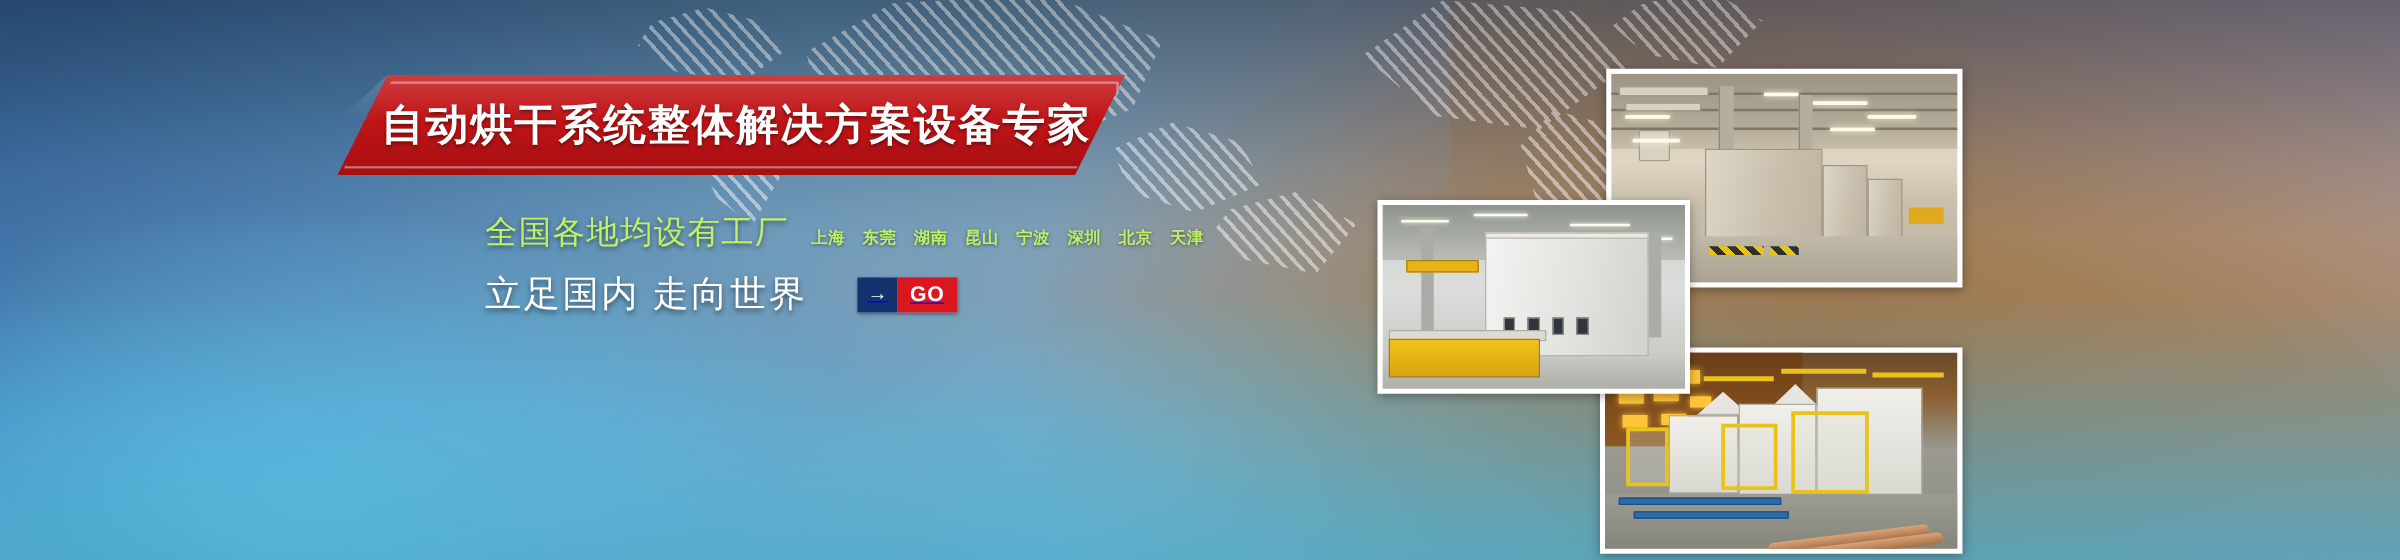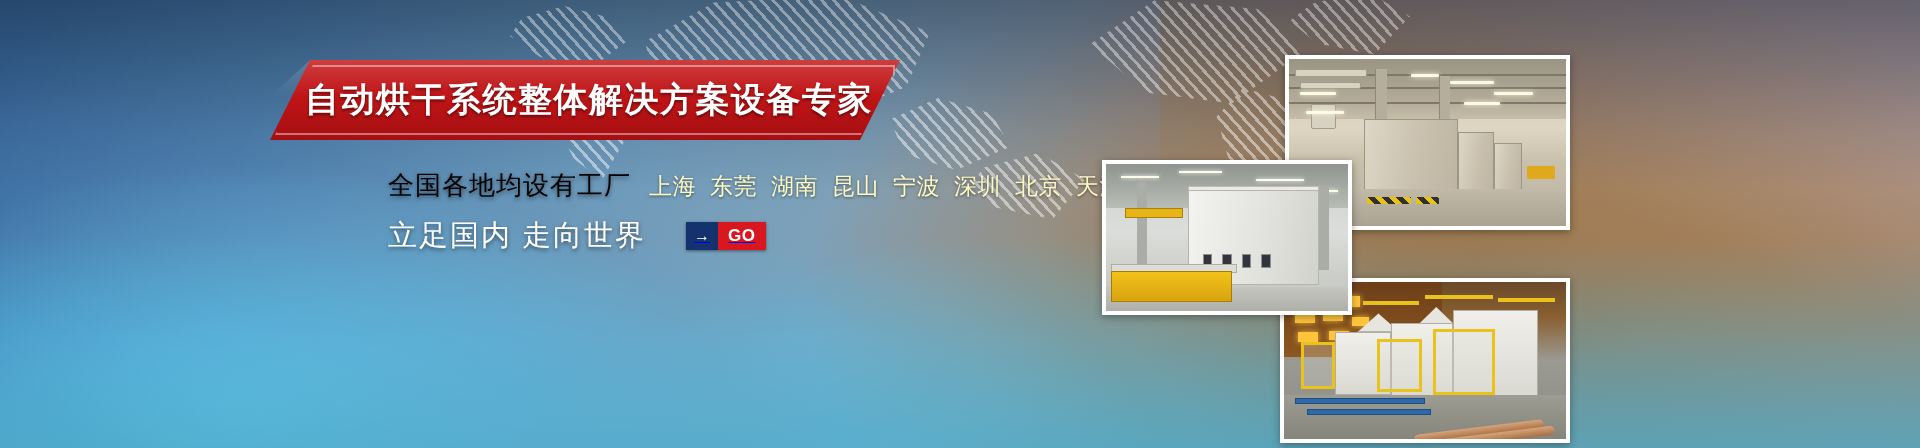--- a/index.html
+++ b/index.html
@@ -89,27 +89,28 @@
   .line-sub{
     color:#ffffff;font-size:25px;font-weight:bold;letter-spacing:.5px;
     text-shadow:0 2px 4px rgba(0,0,0,.55);
     margin-bottom:15px;white-space:nowrap;
   }
 
   .line-factory{
     display:flex;align-items:baseline;gap:18px;margin-bottom:13px;white-space:nowrap;
   }
   .line-factory .lead{
-    color:#000000;font-size:26px;letter-spacing:1px;
+    color:#bef264;font-size:26px;letter-spacing:1px;
     text-shadow:0 2px 4px rgba(0,0,0,.5);
   }
   .cities{display:flex;gap:14px;align-items:baseline;}
   .city{
-    color:#fef9c3;font-size:23px;letter-spacing:.5px;
+    color:#bef264;font-size:13px;letter-spacing:.5px;
     text-shadow:0 1px 3px rgba(0,0,0,.5);
+    font-weight:bold;
   }
 
   .line-slogan{
     display:flex;align-items:center;gap:40px;margin-bottom:22px;white-space:nowrap;
   }
   .line-slogan .txt{
     color:#ffffff;font-size:29px;letter-spacing:2px;
     text-shadow:0 2px 4px rgba(0,0,0,.5);
   }
   .go-btn{

